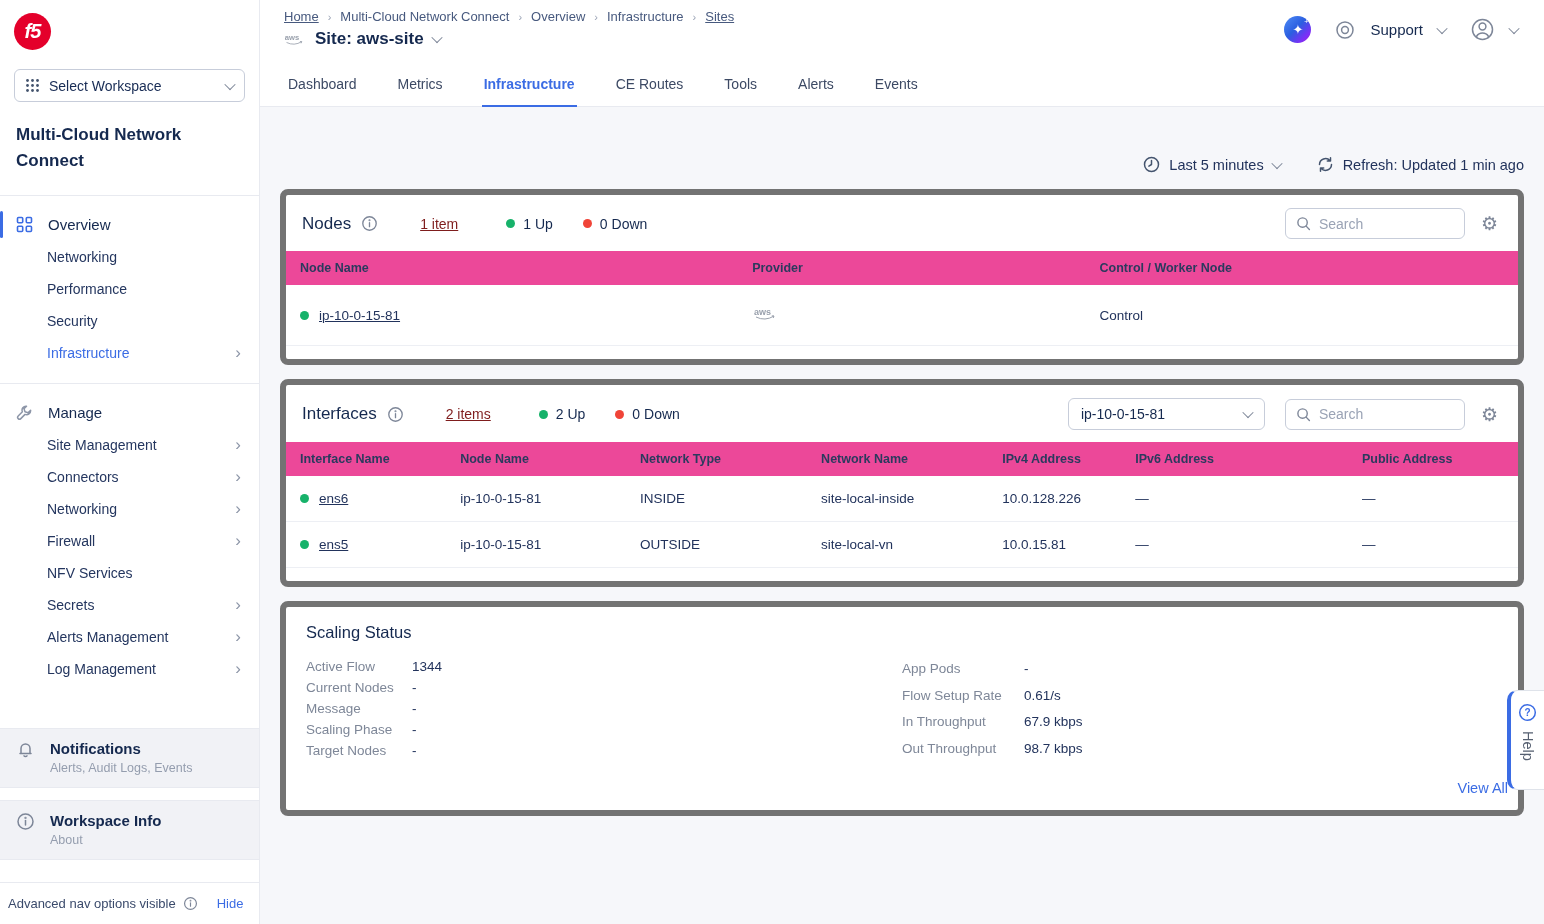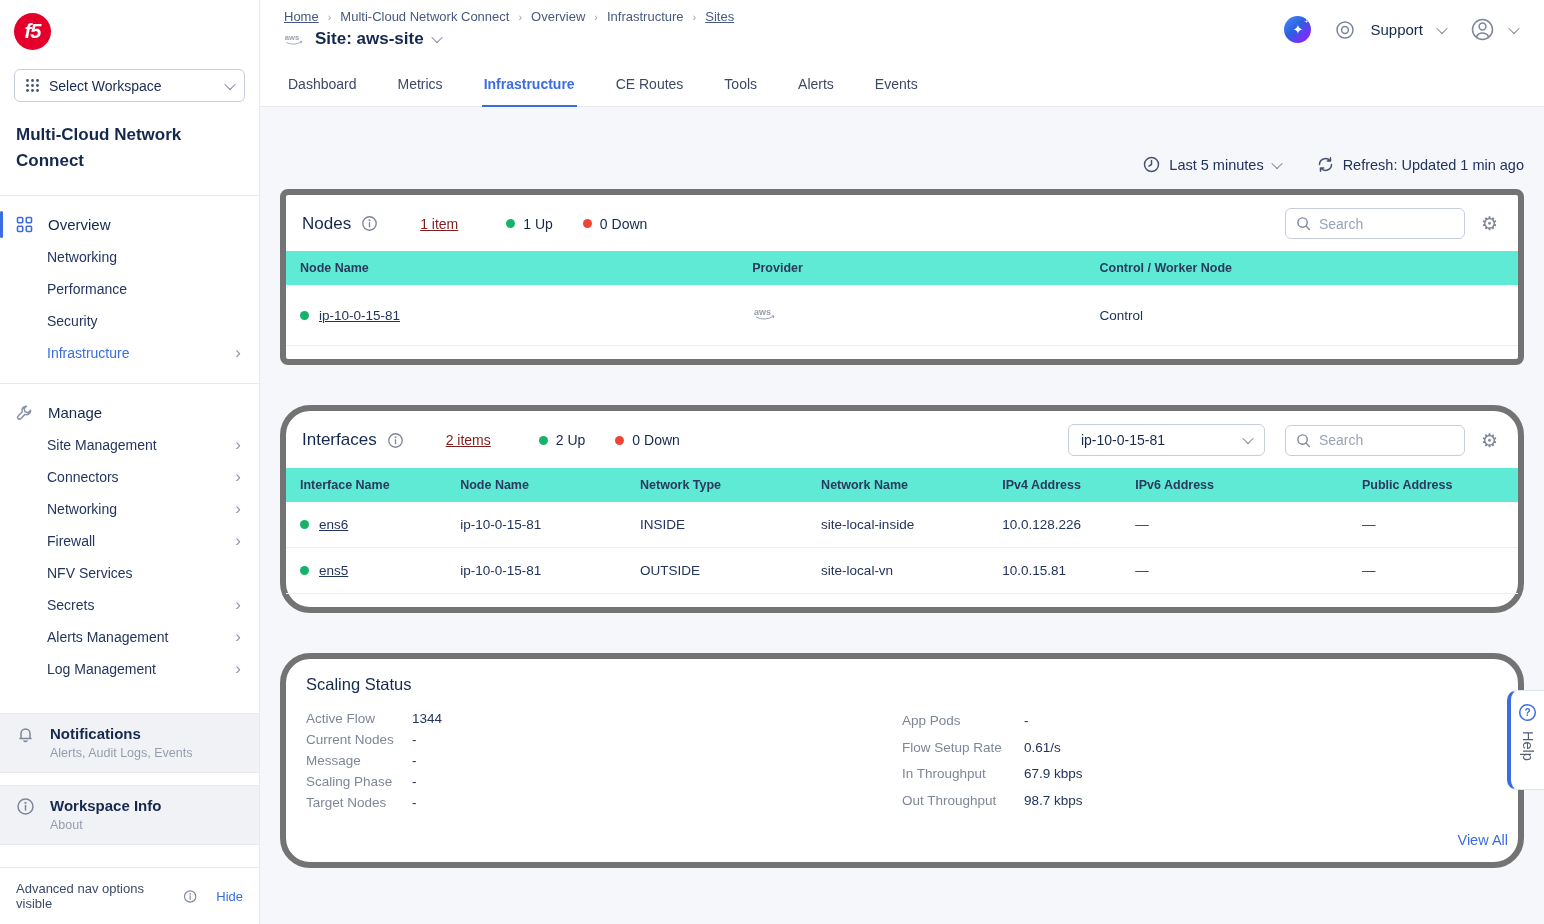--- a/index.html
+++ b/index.html
@@ -18,21 +18,21 @@
   .nav-head { position:relative; display:flex; align-items:center; gap:15px; padding:8px 16px; font-size:15px; color:#15294f; cursor:pointer; }
   .nav-head.current::before { content:""; position:absolute; left:0; top:3px; bottom:3px; width:3px; background:#3b6ce4; border-radius:2px; }
   .nav-item { display:flex; align-items:center; padding:8px 18px 8px 47px; font-size:14px; color:#24365f; cursor:pointer; }
   .nav-item .chev-r { margin-left:auto; color:#8d96a8; font-size:17px; line-height:10px; }
   .nav-item.hl { color:#3b6ce4; }
   .side-bottom { margin-top:auto; }
   .bottom-block { background:#f1f2f6; border-top:1px solid #e8eaf0; border-bottom:1px solid #e8eaf0; padding:11px 16px 12px 16px; display:flex; gap:15px; cursor:pointer; }
   .bottom-block + .bottom-block { margin-top:12px; }
   .bottom-block .bb-title { font-size:15px; font-weight:bold; color:#15294f; }
   .bottom-block .bb-sub { font-size:12.5px; color:#949dae; margin-top:4px; }
-  .side-footer { margin-top:22px; border-top:1px solid #e8eaf0; padding:13px 16px; display:flex; align-items:center; gap:7px; font-size:13px; color:#3a4a6b; }
+  .side-footer { margin-top:22px; border-top:1px solid #e8eaf0; padding:13px 8px; display:flex; align-items:center; gap:7px; font-size:13px; color:#3a4a6b; }
   .side-footer .hide-link { color:#3b6ce4; margin-left:12px; cursor:pointer; }
 
   
   .main { flex:1; display:flex; flex-direction:column; position:relative; background:#fff; }
   .top-header { padding:9px 24px 0 24px; }
   .breadcrumb { display:flex; align-items:center; gap:9px; font-size:13px; color:#47597e; }
   .crumb { cursor:pointer; }
   .crumb.link { text-decoration:underline; }
   .crumb-sep { color:#9aa3b5; font-size:11px; }
   .site-row { display:flex; align-items:center; gap:9px; margin-top:5px; font-size:17px; font-weight:600; color:#15294f; }
@@ -48,40 +48,40 @@
   .content { flex:1; background:#f6f7fa; padding:22px 20px 0 20px; position:relative; }
   .segmented { display:inline-flex; }
   .seg-btn { min-width:172px; height:33px; display:flex; align-items:center; justify-content:center; font-size:14px; background:#fff; border:1px solid #d7dbe4; color:#3c4964; cursor:pointer; }
   .seg-btn.first { border-radius:4px 0 0 4px; }
   .seg-btn.last { border-radius:0 4px 4px 0; border-left:none; }
   .seg-btn.active { border:1px solid #3b6ce4; color:#3b6ce4; border-radius:4px; }
   .toolbar-row { display:flex; justify-content:flex-end; align-items:center; gap:36px; margin-top:27px; font-size:14.5px; color:#22335c; }
   .tool-item { display:flex; align-items:center; gap:9px; cursor:pointer; }
 
   .card { background:#fff; border:6px solid #737373; border-radius:8px; margin-top:16px; }
-  .card.gap { margin-top:40px;border-radius:30px; }
+  .card.gap { margin-top:14px; }
   .card-head { display:flex; align-items:center; padding:13px 16px 12px 16px; }
   .card-title { font-size:17px; color:#15294f; }
   .icon-gap { margin-left:10px; display:flex; }
   .count { margin-left:42px; color:#7f1d1d; font-size:14px;text-decoration:underline; }
   .updown { margin-left:48px; display:flex; gap:30px; font-size:14px; color:#15294f; align-items:center; }
   .ud { display:flex; align-items:center; gap:8px; }
   .dot { width:9px; height:9px; border-radius:50%; display:inline-block; }
   .dot.green { background:#17b26a; }
   .dot.red { background:#f04438; }
   .search-box { margin-left:auto; width:180px; height:31px; border:1px solid #c7cdda; border-radius:6px; display:flex; align-items:center; gap:8px; padding:0 10px; background:#fff; }
   .search-box input { border:none; outline:none; flex:1; min-width:0; font-size:14px; color:#22335c; font-family:inherit; background:transparent; }
   .search-box input::placeholder { color:#9aa3b5; }
   .gear { margin-left:16px; margin-right:4px; color:#7d8698; font-size:19px; cursor:pointer; line-height:1; }
   .node-select { margin-left:auto; width:197px; height:32px; border:1px solid #c7cdda; border-radius:6px; display:flex; align-items:center; padding:0 12px; font-size:14px; color:#15294f; cursor:pointer; background:#fff; }
   .node-select .spacer { flex:1; }
   .node-select + .search-box { margin-left:20px; }
 
   table { width:100%; border-collapse:collapse; }
-  thead th { background:#5eead4; color:#2b3a5e; font-size:12.5px; font-weight:bold; text-align:left; padding:10px 14px; white-space:nowrap; }
+  thead th { background:#ec4899; color:#2b3a5e; font-size:12.5px; font-weight:bold; text-align:left; padding:10px 14px; white-space:nowrap; }
   tbody td { font-size:13.5px; color:#22335c; padding:20px 14px; border-bottom:1px solid #edeff4; }
   .tbl-if tbody td { padding:15px 14px; }
   tbody tr:last-child td { border-bottom:1px solid #edeff4; }
   .card-foot-pad { height:13px; }
   .name-cell { display:flex; align-items:center; gap:10px; }
   .row-link { color:#22335c; text-decoration:underline; cursor:pointer; }
   .tbl-nodes th:nth-child(1){ width:36.7%; } .tbl-nodes th:nth-child(2){ width:28.2%; }
   .tbl-if th:nth-child(1){width:13%;} .tbl-if th:nth-child(2){width:14.6%;} .tbl-if th:nth-child(3){width:14.7%;}
   .tbl-if th:nth-child(4){width:14.7%;} .tbl-if th:nth-child(5){width:10.8%;} .tbl-if th:nth-child(6){width:18.4%;}
 

